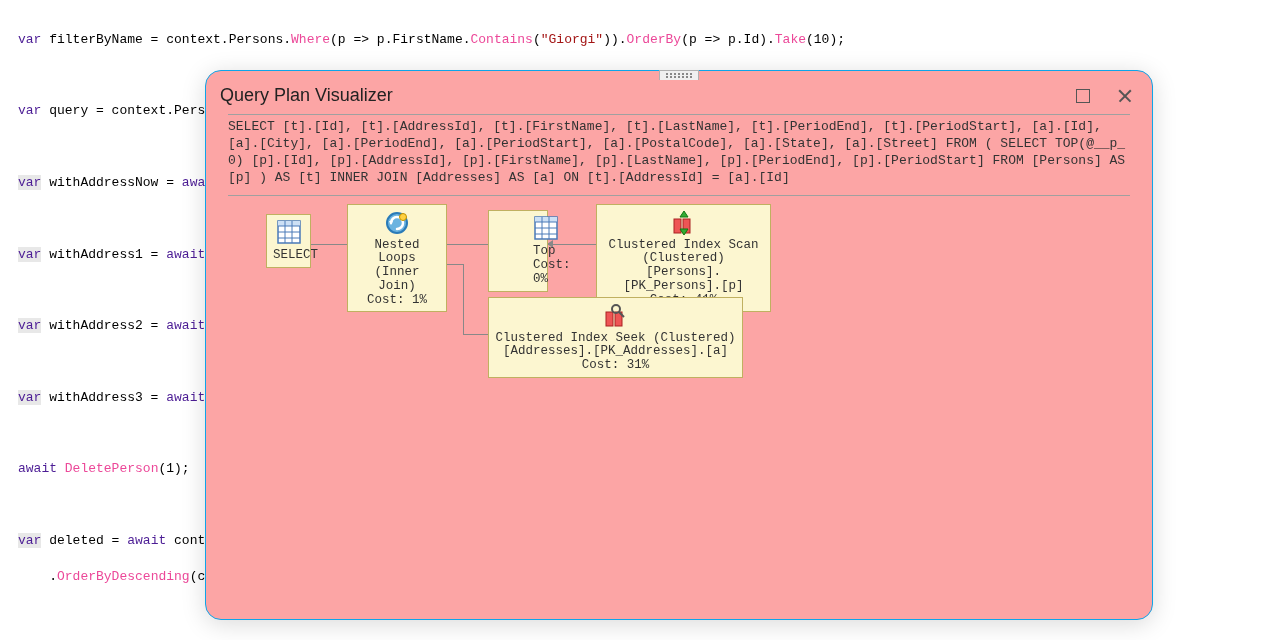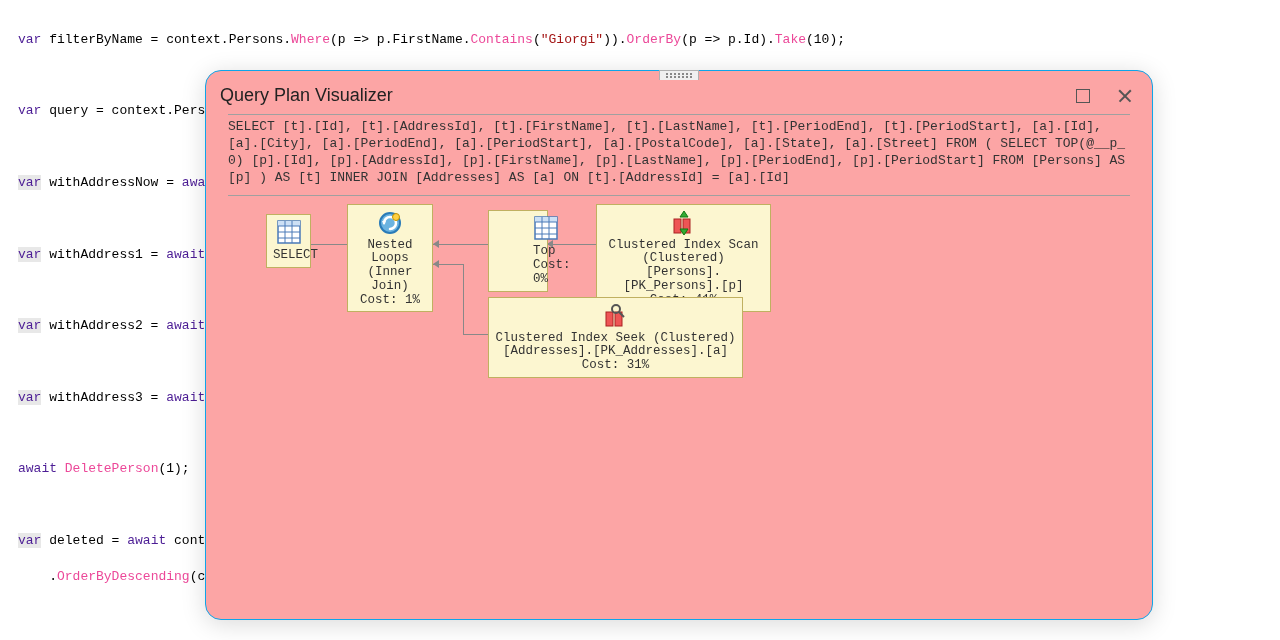--- a/index.html
+++ b/index.html
@@ -224,21 +224,21 @@
         <rect class="hdr" x="2" y="2" width="22" height="5"></rect>
         <line x1="2" y1="7" x2="24" y2="7"></line>
         <line x1="2" y1="13" x2="24" y2="13"></line>
         <line x1="2" y1="19" x2="24" y2="19"></line>
         <line x1="9" y1="2" x2="9" y2="24"></line>
         <line x1="16" y1="2" x2="16" y2="24"></line>
       </svg>
       <div>SELECT</div>
     </div>
 
-    <div class="plan-node" style="left:119px; top:0px; width:86px;">
+    <div class="plan-node" style="left:119px; top:0px; width:100px;">
       <svg class="plan-icon" width="28" height="28" viewBox="0 0 28 28">
         <circle cx="14" cy="14" r="10" fill="#6bb3e0" stroke="#2a7bb8" stroke-width="2"></circle>
         <path d="M 8 14 A 6 6 0 1 1 14 20" fill="none" stroke="#fff" stroke-width="2.5" stroke-linecap="round"></path>
         <polygon points="6,12 10,12 8,16" fill="#fff"></polygon>
         <circle cx="20" cy="8" r="3.5" fill="#ffd040" stroke="#c09000"></circle>
       </svg>
       <div>Nested Loops</div>
       <div>(Inner Join)</div>
       <div>Cost: 1%</div>
     </div>

